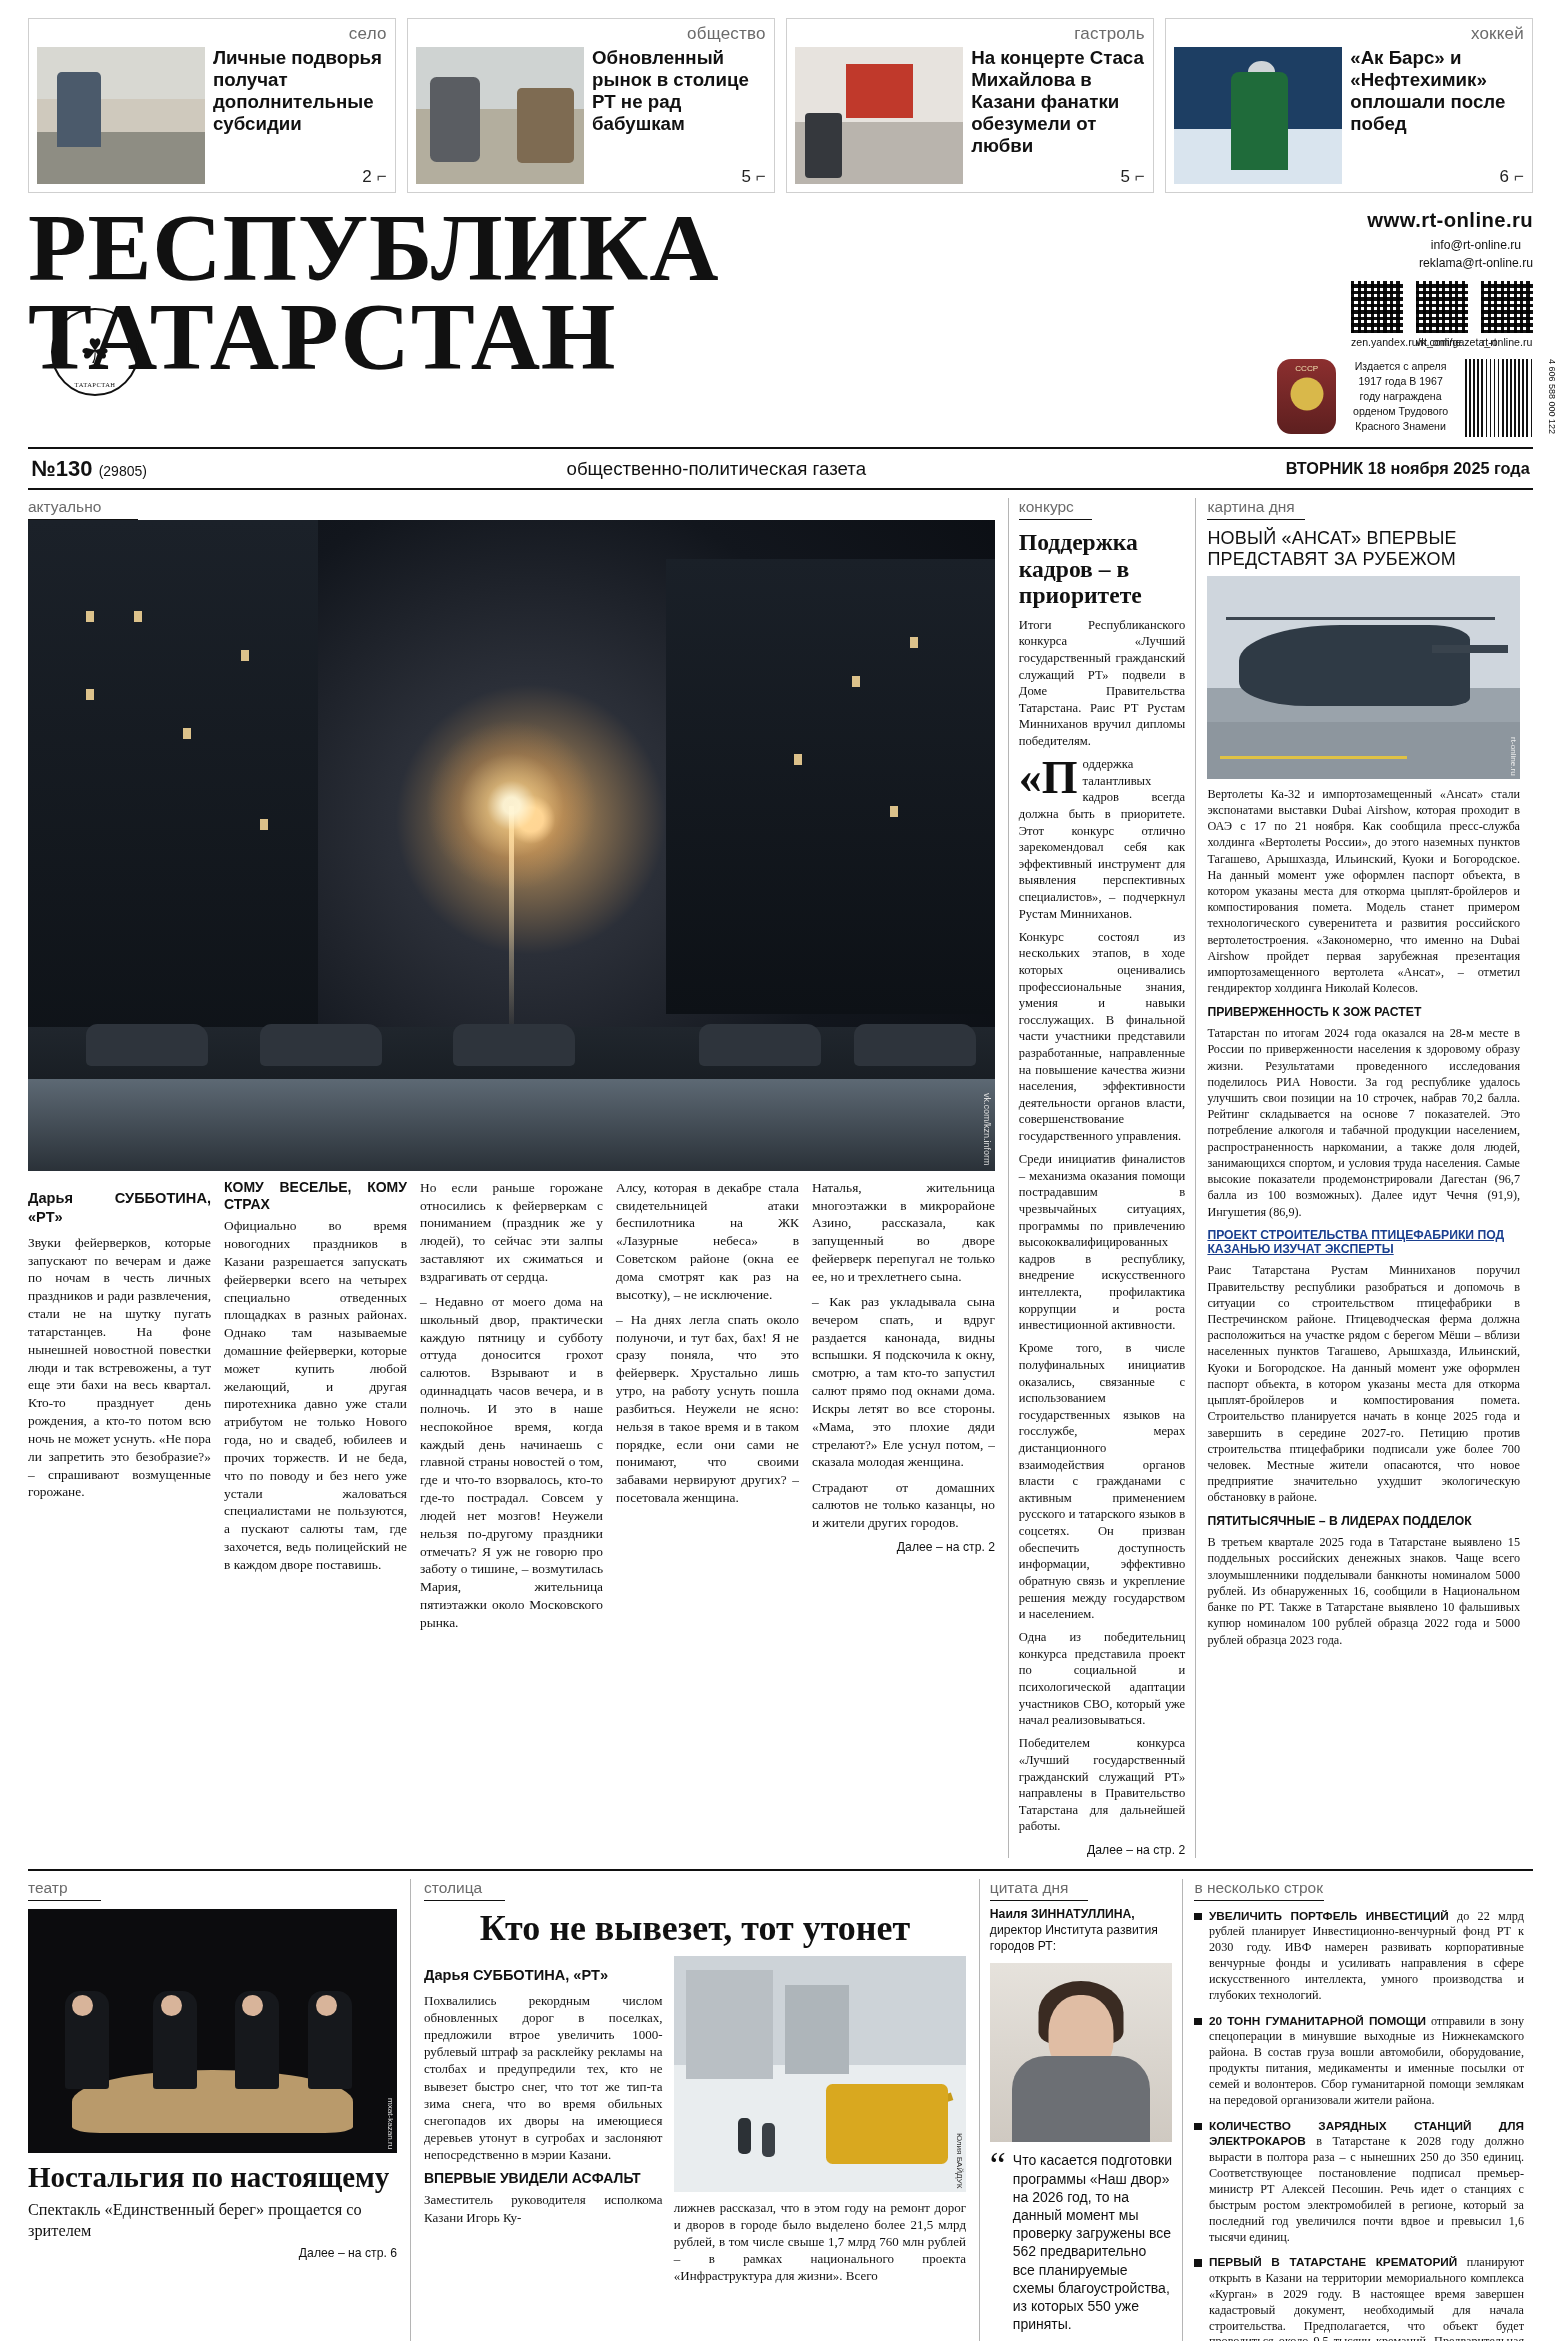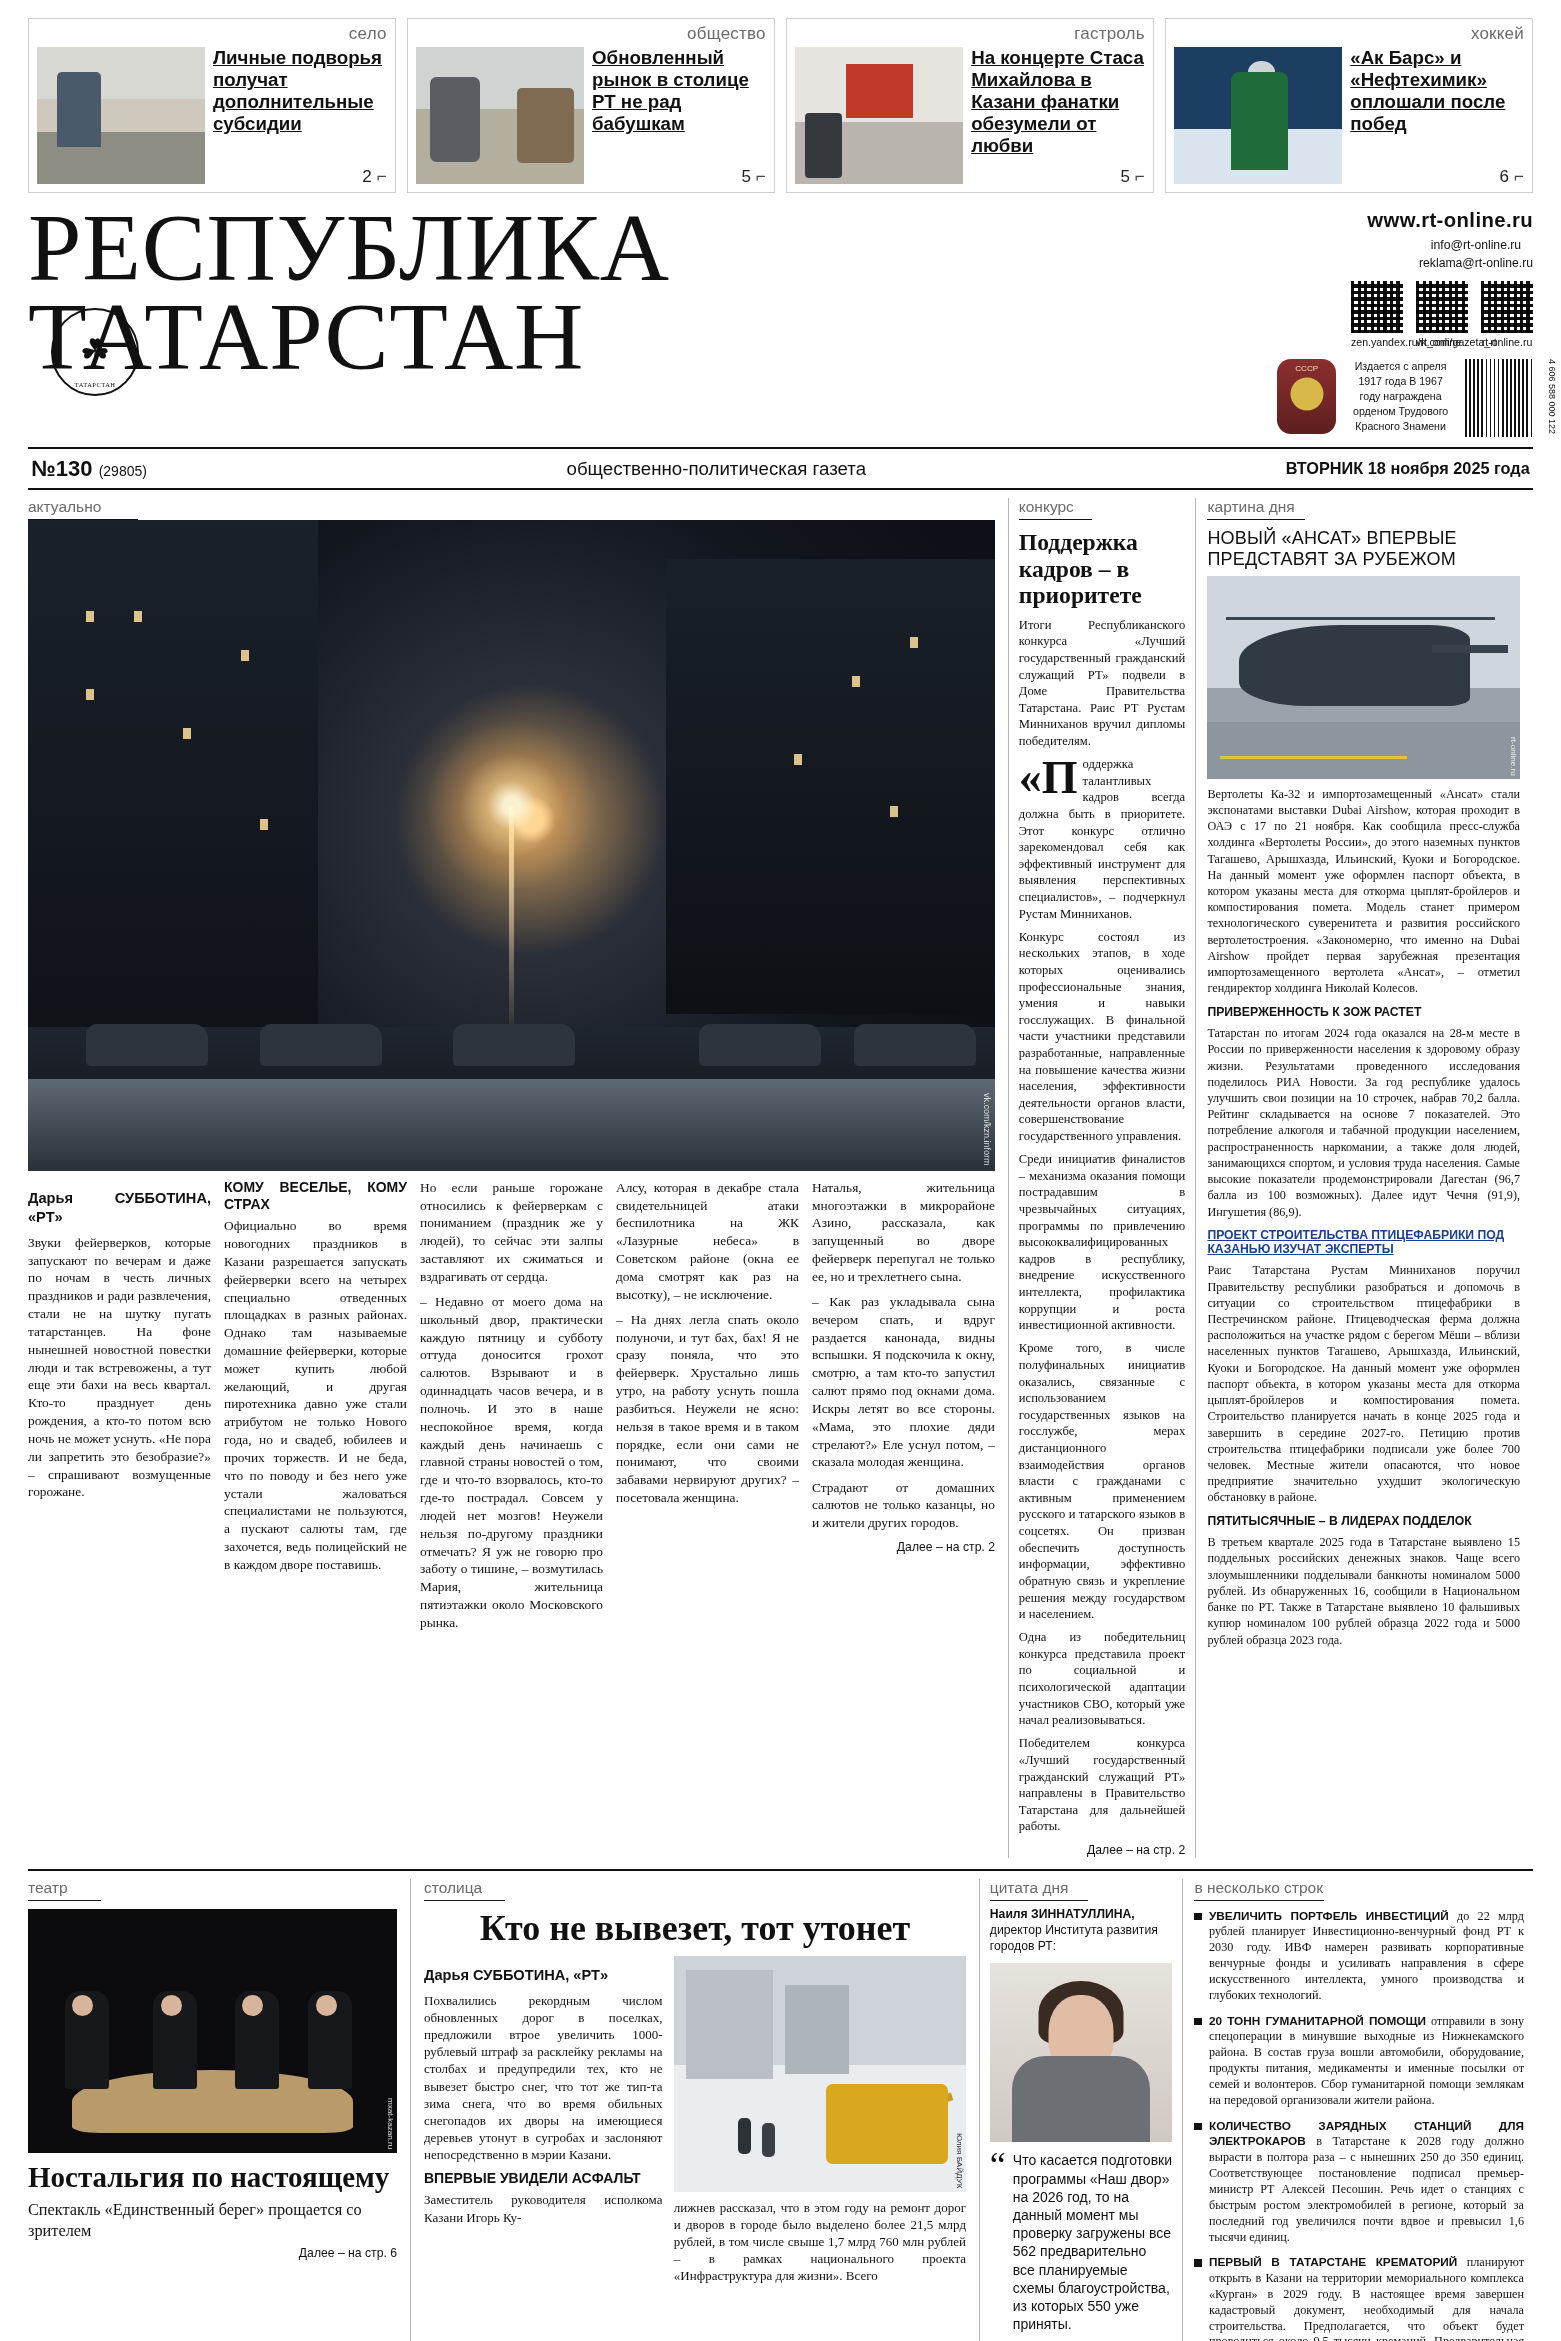--- a/index.html
+++ b/index.html
@@ -10,21 +10,21 @@
     font-family:"Liberation Serif", serif;
     color:#111;
     -webkit-font-smoothing:antialiased;
   }
   .page { width:1561px; height:2342px; padding:18px 28px 0 28px; position:relative; }
 
   
   .teasers { display:flex; gap:11.4px; height:175px; }
   .teaser { flex:1; border:0.8px solid #cfcfcf; display:flex; flex-direction:column; padding:0; position:relative; background:#fff; }
   .teaser-kicker { text-align:right; font-family:"Liberation Sans", sans-serif; font-size:17px; color:#6b6b6b; padding:4.9px 8.1px 3.3px 0; letter-spacing:0.2px;}
-  .teaser-body { display:flex; flex:1; gap:8.1px; padding:0 8.1px 8.1px 8.1px;text-decoration:underline; }
+  .teaser-body { display:flex; flex:1; gap:8.1px; padding:0 8.1px 8.1px 8.1px; }
   .teaser-photo { width:48%; background:#b9b2a6; position:relative; overflow:hidden; }
   .teaser-photo .ph { position:absolute; inset:0; }
   .teaser-text { flex:1; font-family:"Liberation Sans", sans-serif; font-weight:bold; font-size:18.7px; line-height:1.18; color:#111; }
   .teaser-page { position:absolute; right:8.1px; bottom:4.9px; font-family:"Liberation Sans", sans-serif; font-size:17px; color:#222; }
   .teaser-page .arr { display:inline-block; margin-left:4.9px; color:#444; }
 
   
   .ph-a { background:linear-gradient(#d8d8d2 0 38%, #cfc9bd 38% 62%, #8e8d83 62% 100%); }
   .ph-a:after{content:"";position:absolute;left:12%;top:18%;width:26%;height:55%;background:#4b5a6b;border-radius:4.9px 4.9px 0 0;}
   .ph-b { background:linear-gradient(#cfd3d2 0 45%, #b3ae9e 45% 100%); }
@@ -33,21 +33,21 @@
   .ph-c { background:linear-gradient(#e7e3de 0 55%, #b9b4ad 55% 100%); }
   .ph-c:after{content:"";position:absolute;left:30%;top:12%;width:40%;height:40%;background:#c0392b;}
   .ph-c:before{content:"";position:absolute;left:6%;top:48%;width:22%;height:48%;background:#35383d;border-radius:4.1px;}
   .ph-d { background:linear-gradient(#1d3e63 0 60%, #d9e4ee 60% 100%); }
   .ph-d:after{content:"";position:absolute;left:34%;top:18%;width:34%;height:72%;background:#1f6b3a;border-radius:8.1px 8.1px 0 0;}
   .ph-d:before{content:"";position:absolute;left:44%;top:10%;width:16%;height:16%;background:#cfd4d8;border-radius:50%;}
 
   
   .masthead { display:flex; padding-top:11.4px; }
   .mast-left { flex:1; position:relative; }
-  .mast-title { font-family:"Liberation Serif", serif; font-weight:normal; letter-spacing:0.8px; line-height:.92; }
+  .mast-title { font-family:"Liberation Serif", serif; font-weight:bold; letter-spacing:0.8px; line-height:.92; }
   .mast-title .l1 { font-size:96px; }
   .mast-title .l2 { font-size:96px; }
   .mast-emblem { position:absolute; left:23px; top:104px; width:88px; height:88px; border:2.4px solid #111; border-radius:50%; display:flex; align-items:center; justify-content:center; }
   .mast-emblem .inner { font-size:34px; line-height:1; }
   .mast-emblem .caption { position:absolute; bottom:6.5px; font-size:6.5px; letter-spacing:0.4px; }
   .mast-right { width:382px; padding-top:4.9px; display:flex; flex-direction:column; align-items:flex-end; }
   .site { font-family:"Liberation Sans", sans-serif; font-weight:bold; font-size:20.3px; letter-spacing:0.4px; }
   .emails { font-family:"Liberation Sans", sans-serif; font-size:12.2px; line-height:1.45; text-align:center; margin-top:4.9px;}
   .qrrow { display:flex; gap:13px; margin-top:8.1px; }
   .qr { width:52px; height:52px; background:

